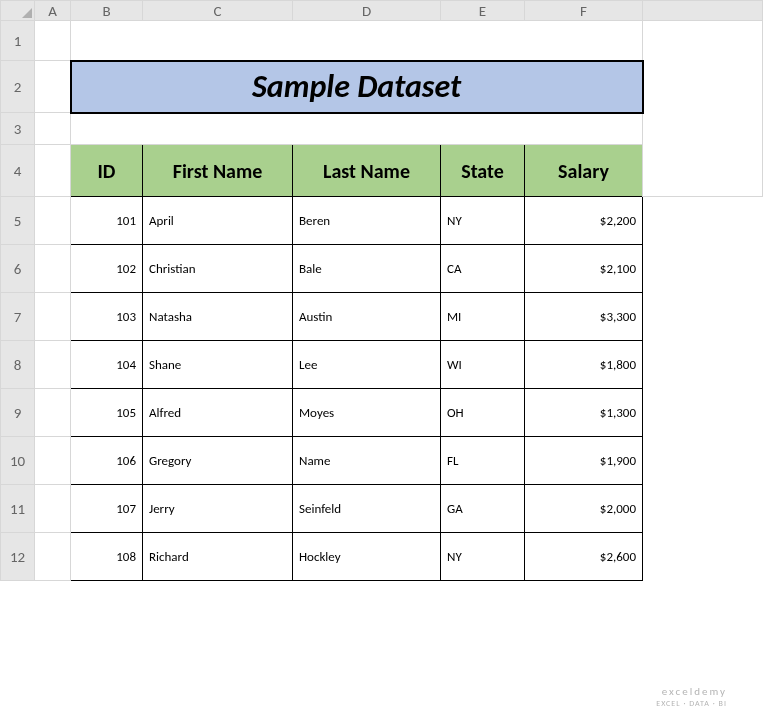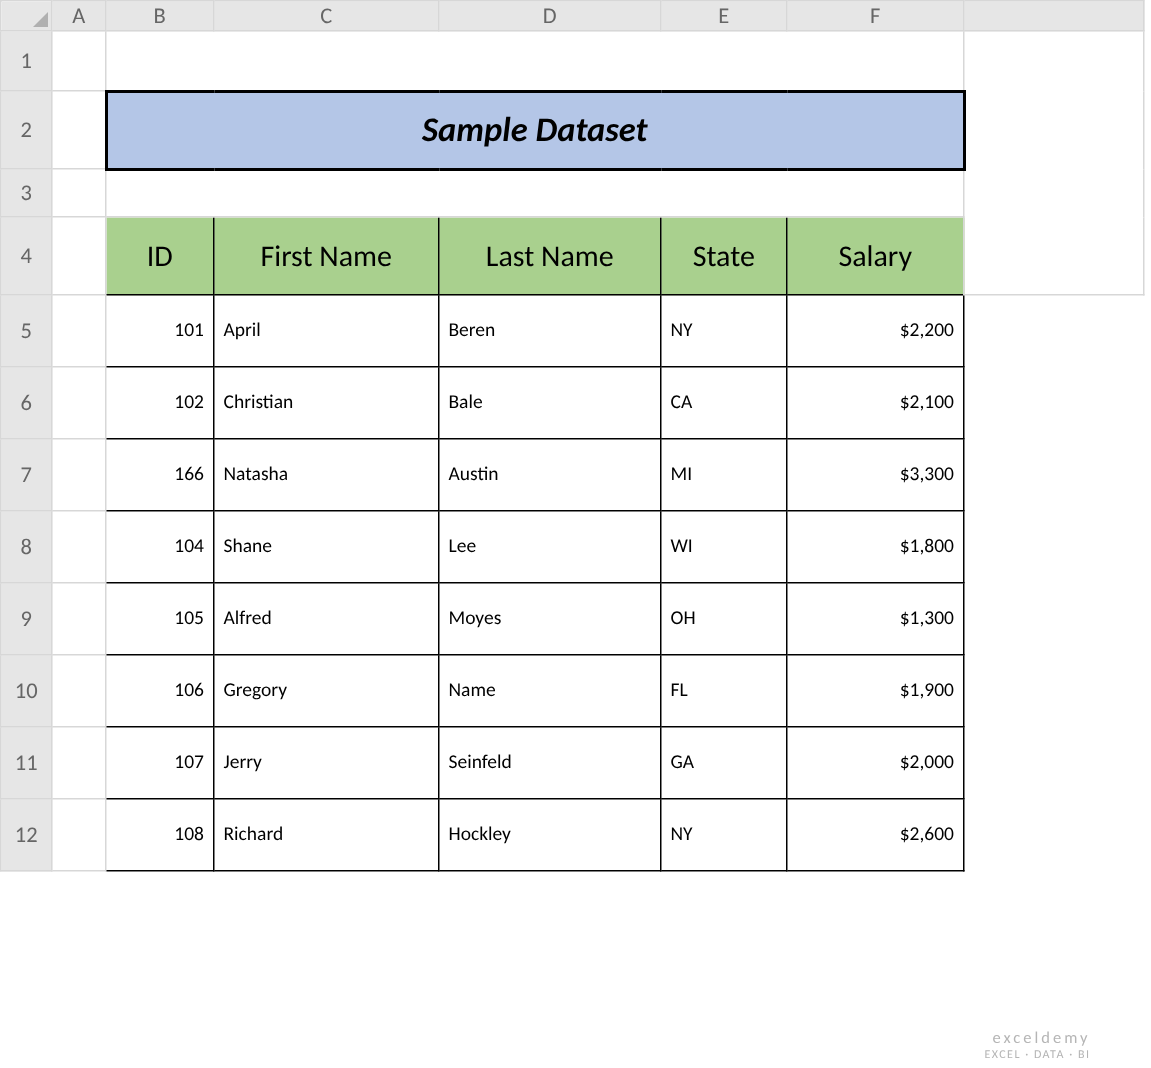--- a/index.html
+++ b/index.html
@@ -56,30 +56,30 @@
     font-size: 13px;
   }
   .title-merge {
     background: #b4c6e7;
     border: 2px solid #000 !important;
   }
   .title-merge .cell-inner {
     justify-content: center;
     font-style: italic;
     font-weight: bold;
-    font-size: 23px;
+    font-size: 32px;
     color: #000;
   }
   .data-header {
     background: #a9d08e;
     border: 1px solid #000 !important;
   }
   .data-header .cell-inner {
     justify-content: center;
-    font-weight: normal;
+    font-weight: bold;
     font-size: 20px;
     color: #000;
   }
   .data-cell {
     background: #fff;
     border: 1px solid #000 !important;
   }
   .data-cell .cell-inner { padding: 0 6px; }
   .right .cell-inner { justify-content: flex-end; }
   .left .cell-inner { justify-content: flex-start; }
@@ -238,21 +238,21 @@
           <div class="cell-inner">
             <span>$2,100</span>
           </div>
         </td>
       </tr>
       <tr style="height: 48px;">
         <th class="rowhead"><span>7</span></th>
         <td class="whitecell"></td>
         <td class="data-cell right">
           <div class="cell-inner">
-            <span>166</span>
+            <span>103</span>
           </div>
         </td>
         <td class="data-cell left">
           <div class="cell-inner">
             <span>Natasha</span>
           </div>
         </td>
         <td class="data-cell left">
           <div class="cell-inner">
             <span>Austin</span>

